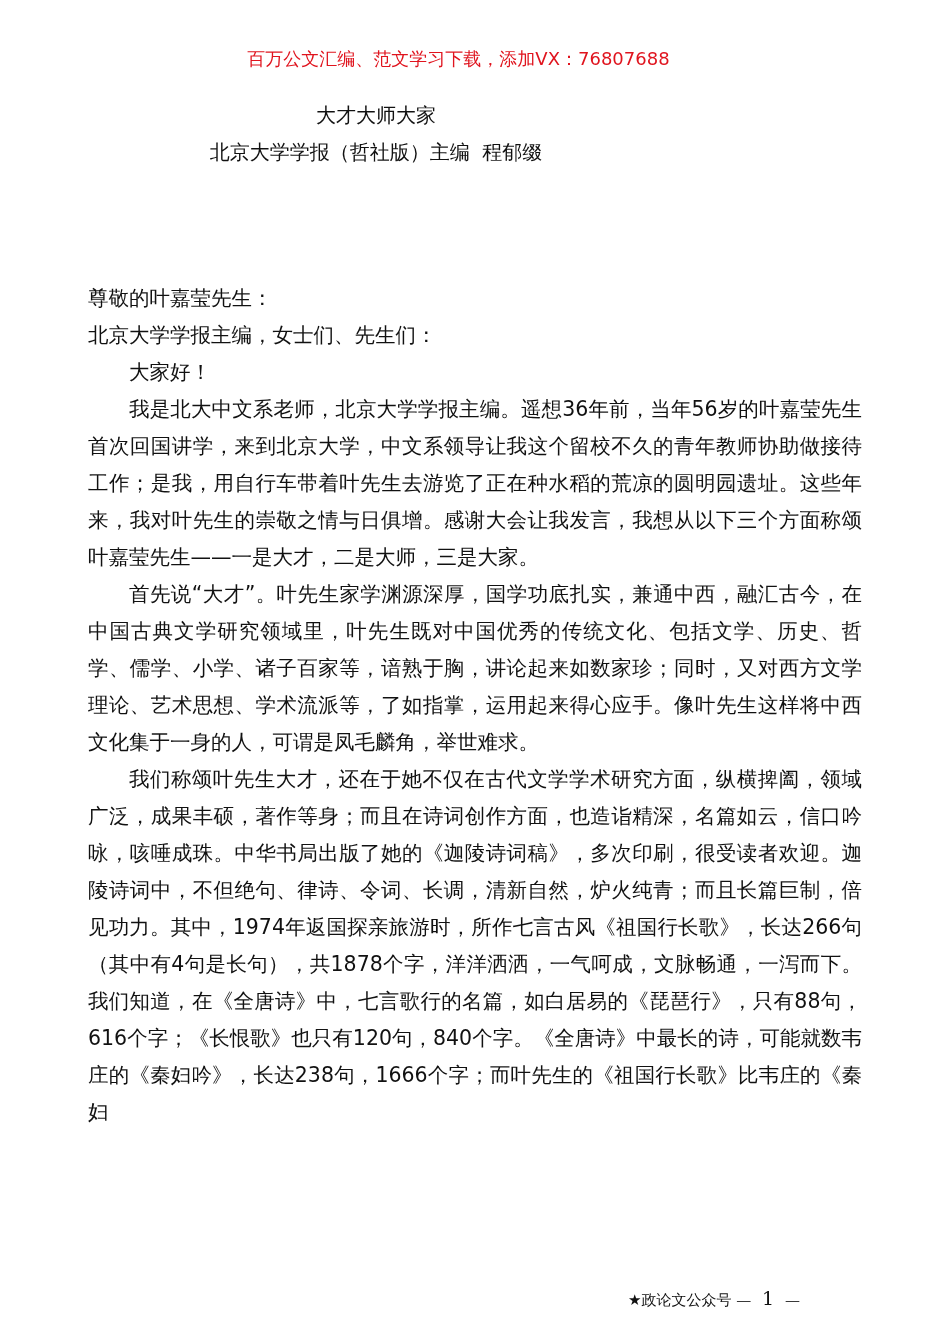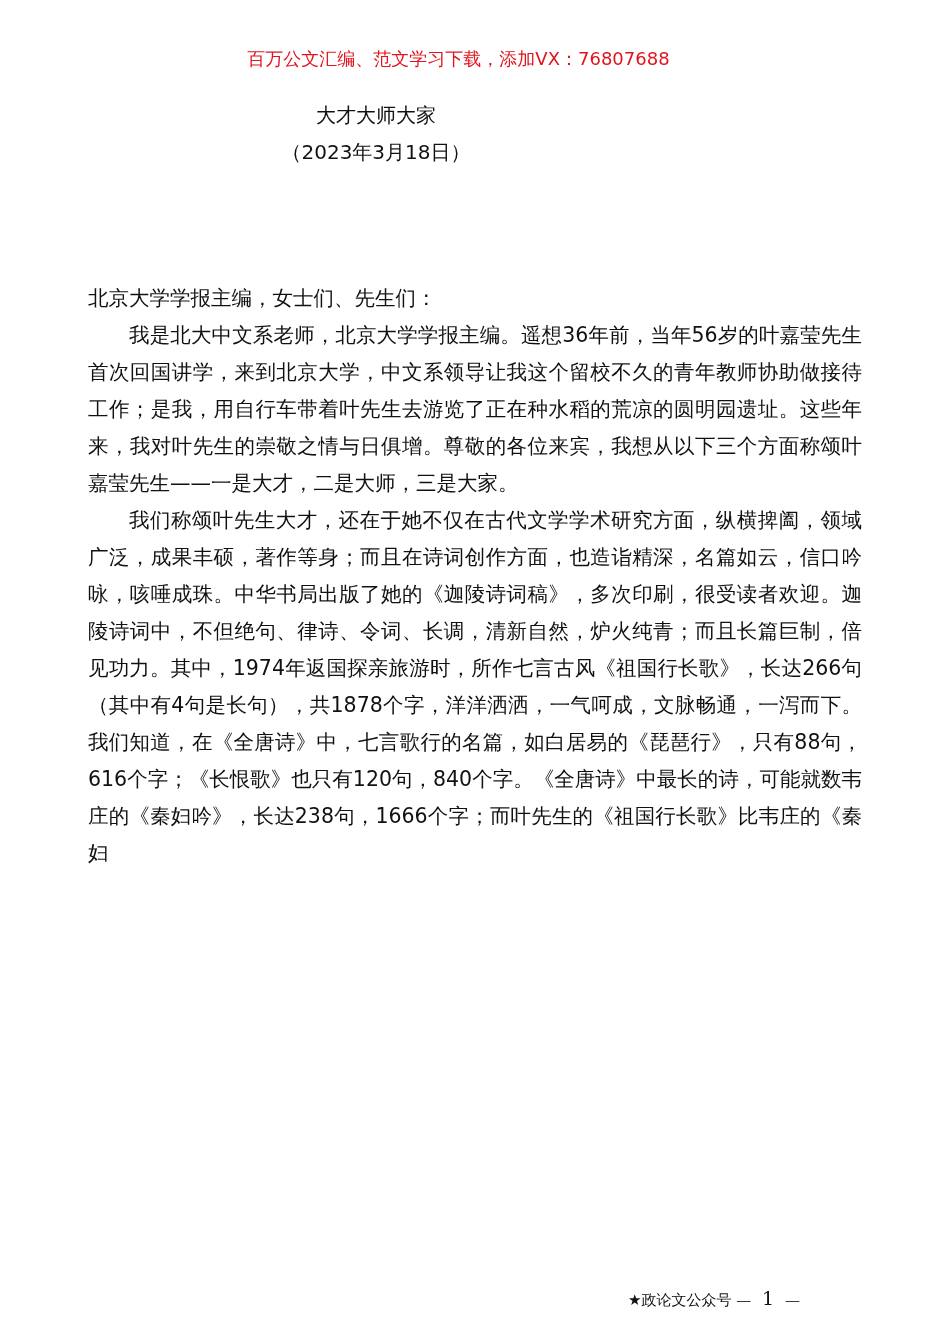--- a/index.html
+++ b/index.html
@@ -72,26 +72,29 @@
       color: #333;
     }
   </style>
 </head>
 <body>
 
 <div class="watermark">百万公文汇编、范文学习下载，添加VX：76807688</div>
 
 <div class="title-block">
   <span class="title-line">大才大师大家</span>
-  <span class="title-line">（2023年3月18日）</span>
+  <span class="title-line">北京大学学报（哲社版）主编  程郁缀</span>
 </div>
 
 <div class="body-text">
+  <p>尊敬的叶嘉莹先生：</p>
   <p>北京大学学报主编，女士们、先生们：</p>
-  <p class="indent">我是北大中文系老师，北京大学学报主编。遥想36年前，当年56岁的叶嘉莹先生首次回国讲学，来到北京大学，中文系领导让我这个留校不久的青年教师协助做接待工作；是我，用自行车带着叶先生去游览了正在种水稻的荒凉的圆明园遗址。这些年来，我对叶先生的崇敬之情与日俱增。尊敬的各位来宾，我想从以下三个方面称颂叶嘉莹先生——一是大才，二是大师，三是大家。</p>
+  <p class="indent">大家好！</p>
+  <p class="indent">我是北大中文系老师，北京大学学报主编。遥想36年前，当年56岁的叶嘉莹先生首次回国讲学，来到北京大学，中文系领导让我这个留校不久的青年教师协助做接待工作；是我，用自行车带着叶先生去游览了正在种水稻的荒凉的圆明园遗址。这些年来，我对叶先生的崇敬之情与日俱增。感谢大会让我发言，我想从以下三个方面称颂叶嘉莹先生——一是大才，二是大师，三是大家。</p>
+  <p class="indent">首先说“大才”。叶先生家学渊源深厚，国学功底扎实，兼通中西，融汇古今，在中国古典文学研究领域里，叶先生既对中国优秀的传统文化、包括文学、历史、哲学、儒学、小学、诸子百家等，谙熟于胸，讲论起来如数家珍；同时，又对西方文学理论、艺术思想、学术流派等，了如指掌，运用起来得心应手。像叶先生这样将中西文化集于一身的人，可谓是凤毛麟角，举世难求。</p>
   <p class="indent">我们称颂叶先生大才，还在于她不仅在古代文学学术研究方面，纵横捭阖，领域广泛，成果丰硕，著作等身；而且在诗词创作方面，也造诣精深，名篇如云，信口吟咏，咳唾成珠。中华书局出版了她的《迦陵诗词稿》，多次印刷，很受读者欢迎。迦陵诗词中，不但绝句、律诗、令词、长调，清新自然，炉火纯青；而且长篇巨制，倍见功力。其中，1974年返国探亲旅游时，所作七言古风《祖国行长歌》，长达266句（其中有4句是长句），共1878个字，洋洋洒洒，一气呵成，文脉畅通，一泻而下。我们知道，在《全唐诗》中，七言歌行的名篇，如白居易的《琵琶行》，只有88句，616个字；《长恨歌》也只有120句，840个字。《全唐诗》中最长的诗，可能就数韦庄的《秦妇吟》，长达238句，1666个字；而叶先生的《祖国行长歌》比韦庄的《秦妇</p>
 </div>
 
 <div class="footer">
   <span>★政论文公众号</span>
   <span class="dash">—</span>
   <span class="page-num">1</span>
   <span class="dash">—</span>
 </div>
 

